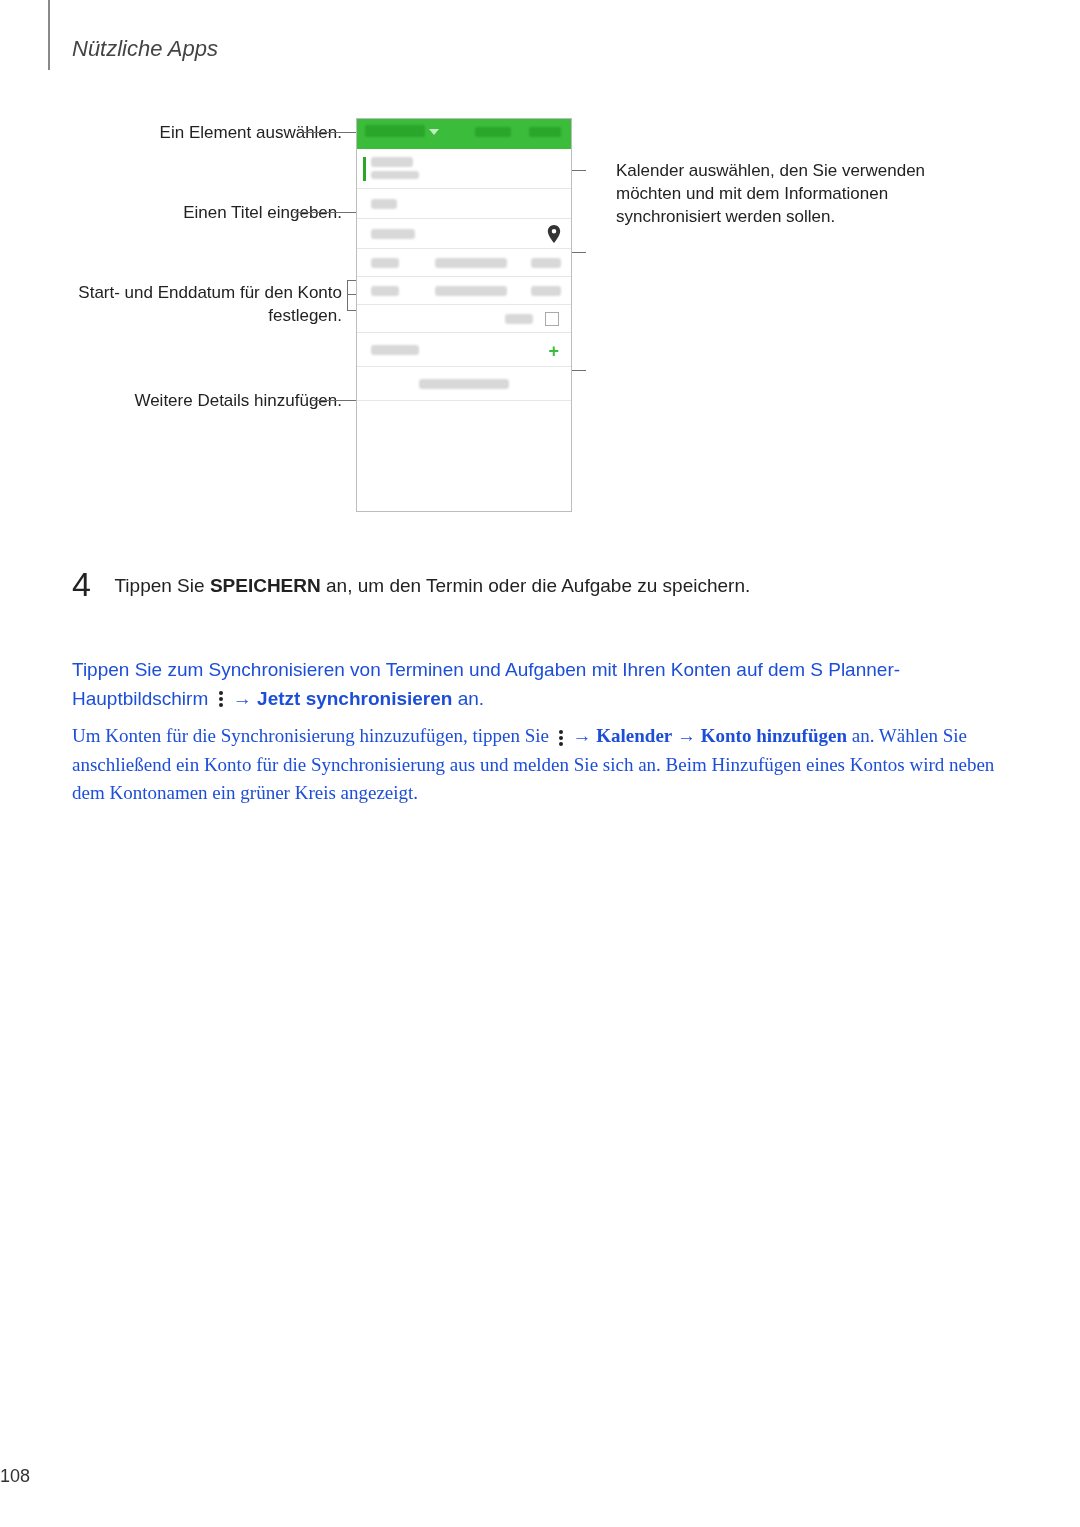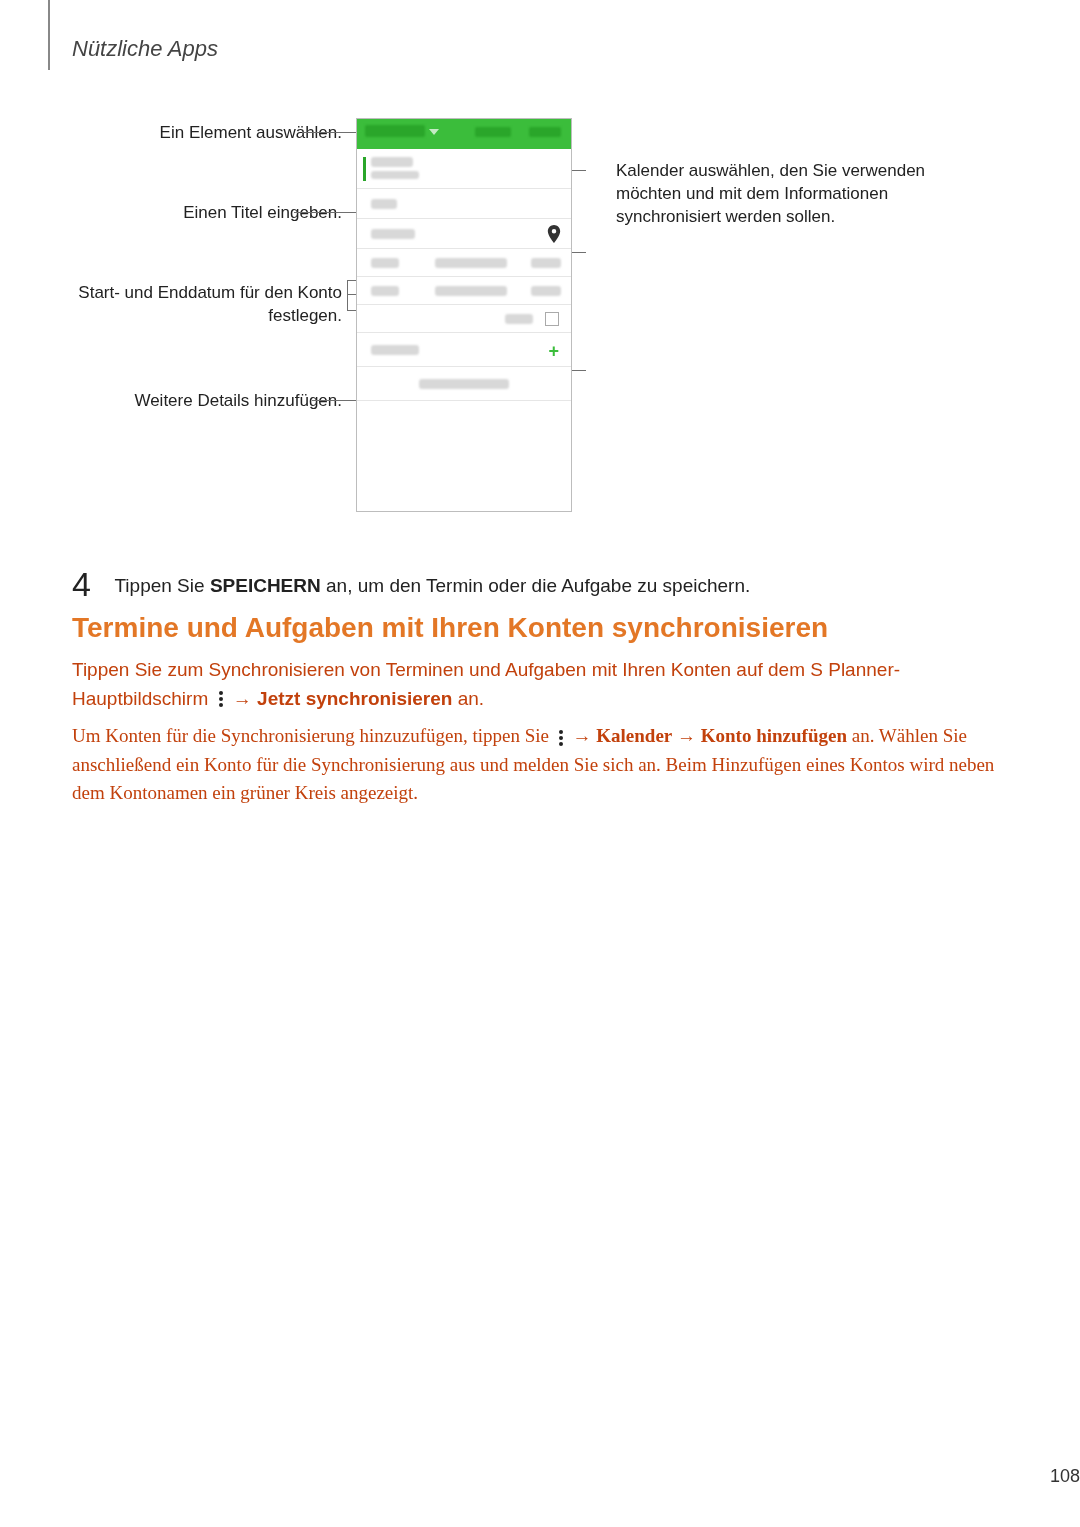--- a/index.html
+++ b/index.html
@@ -44,29 +44,29 @@
   .co-line { position:absolute; background:#6f6f6f; }
   .co-line.h { height:1px; }
   .co-line.v { width:1px; }
 
   .step { position:absolute; left:72px; top:565px; width:930px; }
   .step-num { font-size:34px; color:#222; display:inline-block; vertical-align:top; width:32px;}
   .step-txt { display:inline-block; font-size:19px; padding-top:10px; padding-left:6px;}
   .bold { font-weight:bold; }
 
   .heading { position:absolute; left:72px; top:612px; font-size:28px; color:#e37726; font-weight:600; }
-  .para { position:absolute; left:72px; width:930px; font-size:19px; line-height:1.5; color:#c2410c; }
+  .para { position:absolute; left:72px; width:930px; font-size:19px; line-height:1.5; color:#1d4ed8; }
   .p1 { top:656px; }
   .p2 { top:722px;font-family:Liberation Serif, serif; }
   .p3 { top:816px; }
   .dots-icon { display:inline-block; vertical-align:middle; width:14px; height:18px; position:relative; }
   .dots-icon span { position:absolute; width:4px; height:4px; background:#222; border-radius:50%; left:5px; }
   .dots-icon span:nth-child(1){ top:1px;} .dots-icon span:nth-child(2){ top:7px;} .dots-icon span:nth-child(3){ top:13px;}
 
-  .page-num { position:absolute; bottom:40px; left:0; width:100%; text-align:right; font-size:18px; color:#333; }
+  .page-num { position:absolute; bottom:40px; left:0; width:100%; text-align:left; font-size:18px; color:#333; }
 </style>
 </head>
 <body>
 
 <div class="page">
   <div class="vline"></div>
   <div class="section-title">Nützliche Apps</div>
 
   <div class="diagram">
 
@@ -139,21 +139,20 @@
     </div>
   </div>
 
   <div class="step">
     <span class="step-num">4</span>
     <span class="step-txt">
       <span>Tippen Sie </span><span class="bold">SPEICHERN</span><span> an, um den Termin oder die Aufgabe zu speichern.</span>
     </span>
   </div>
 
-  <div class="heading">Termine und Aufgaben mit Ihren Konten synchronisieren</div>
 
   <div class="para p1">
     <span>Tippen Sie zum Synchronisieren von Terminen und Aufgaben mit Ihren Konten auf dem S Planner-Hauptbildschirm </span><span class="dots-icon"><span></span><span></span><span></span></span><span> → </span><span class="bold">Jetzt synchronisieren</span><span> an.</span>
   </div>
 
   <div class="para p2">
     <span>Um Konten für die Synchronisierung hinzuzufügen, tippen Sie </span><span class="dots-icon"><span></span><span></span><span></span></span><span> → </span><span class="bold">Kalender</span><span> → </span><span class="bold">Konto hinzufügen</span><span> an. Wählen Sie anschließend ein Konto für die Synchronisierung aus und melden Sie sich an. Beim Hinzufügen eines Kontos wird neben dem Kontonamen ein grüner Kreis angezeigt.</span>
   </div>
 
 

